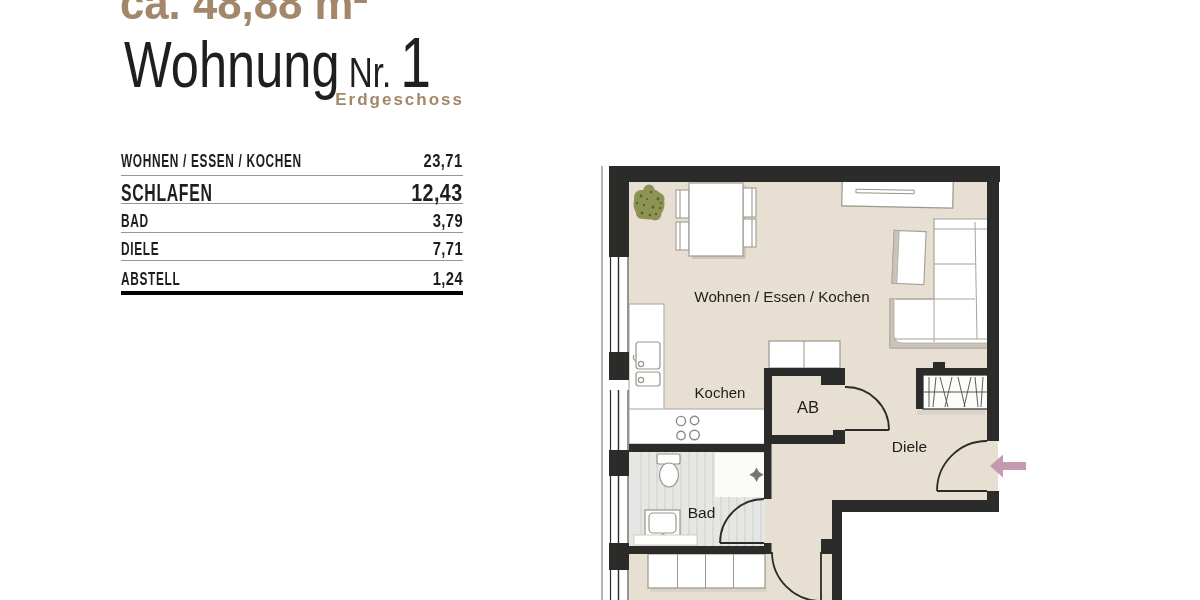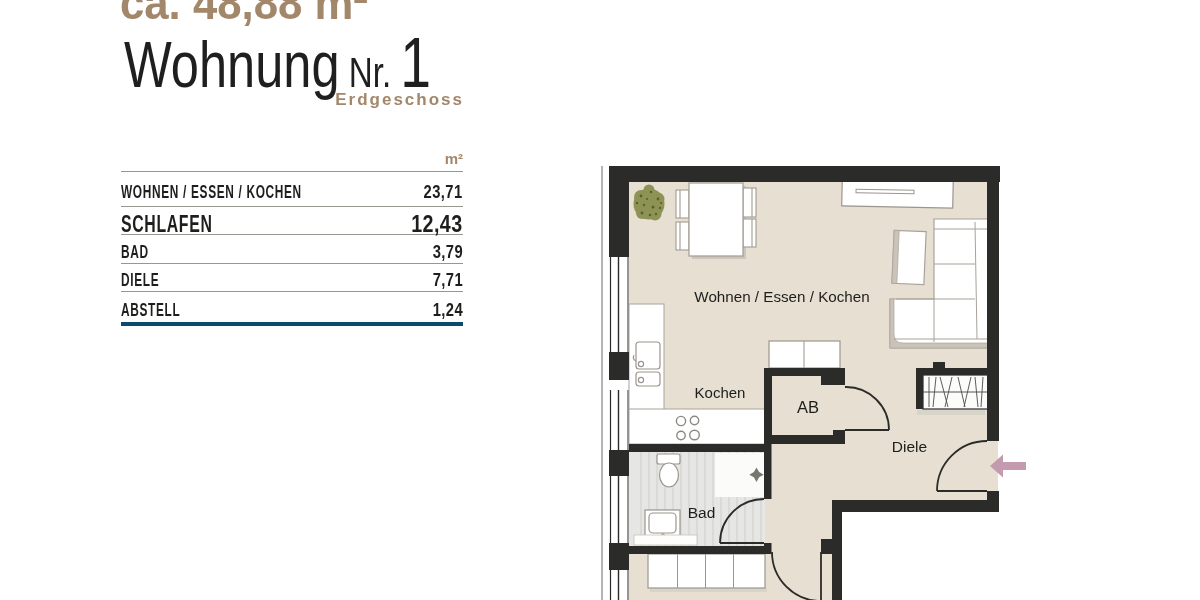--- a/index.html
+++ b/index.html
@@ -12,21 +12,20 @@
 <div id="page">
 
   <div class="abs" style="left:120px;top:-24px;font-size:46px;font-weight:bold;color:#a3876a;transform:scaleX(0.95);transform-origin:left top;white-space:nowrap;">ca. 48,88 m²</div>
 
   <div class="abs" style="left:124px;top:23px;color:#1f1f1f;-webkit-text-stroke:1.6px #ffffff;paint-order:stroke fill;transform:scaleX(0.79);transform-origin:left top;white-space:nowrap;"><span style="font-size:64px;">Wohnung</span><span style="font-size:42px;"> Nr. </span><span style="font-size:70px;">1</span></div>
 
   <div class="abs" style="left:120px;top:90px;width:344px;text-align:right;font-size:17px;font-weight:bold;color:#a3876a;letter-spacing:2px;">Erdgeschoss</div>
 
   <div class="abs" style="left:121px;top:141px;width:342px;font-weight:bold;color:#1e1e1c;">
 
-    <div style="height:30px;border-bottom:1px solid #97978f;text-align:right;font-size:15px;color:#a3876a;line-height:36px;">m²</div>
 
     <div style="height:34px;border-bottom:1px solid #97978f;font-size:18px;line-height:40px;display:flex;justify-content:space-between;">
         <span style="transform:scaleX(0.66);transform-origin:left center;letter-spacing:1px;white-space:nowrap;">WOHNEN / ESSEN / KOCHEN</span>
         <span style="transform:scaleX(0.82);transform-origin:right center;letter-spacing:0.5px;">23,71</span>
       </div>
 
     <div style="height:27px;border-bottom:1px solid #97978f;font-size:24px;line-height:33px;display:flex;justify-content:space-between;">
         <span style="transform:scaleX(0.66);transform-origin:left center;letter-spacing:1px;">SCHLAFEN</span>
         <span style="transform:scaleX(0.82);transform-origin:right center;letter-spacing:0.5px;">12,43</span>
       </div>
@@ -34,21 +33,21 @@
     <div style="height:28px;border-bottom:1px solid #97978f;font-size:18px;line-height:34px;display:flex;justify-content:space-between;">
         <span style="transform:scaleX(0.66);transform-origin:left center;letter-spacing:1px;">BAD</span>
         <span style="transform:scaleX(0.82);transform-origin:right center;letter-spacing:0.5px;">3,79</span>
       </div>
 
     <div style="height:27px;border-bottom:1px solid #97978f;font-size:18px;line-height:33px;display:flex;justify-content:space-between;">
         <span style="transform:scaleX(0.66);transform-origin:left center;letter-spacing:1px;">DIELE</span>
         <span style="transform:scaleX(0.82);transform-origin:right center;letter-spacing:0.5px;">7,71</span>
       </div>
 
-    <div style="height:30px;border-bottom:4px solid #0c4a6e;font-size:18px;line-height:36px;display:flex;justify-content:space-between;">
+    <div style="height:30px;border-bottom:4px solid #000000;font-size:18px;line-height:36px;display:flex;justify-content:space-between;">
         <span style="transform:scaleX(0.66);transform-origin:left center;letter-spacing:1px;">ABSTELL</span>
         <span style="transform:scaleX(0.82);transform-origin:right center;letter-spacing:0.5px;">1,24</span>
       </div>
   </div>
 
   <svg class="abs" style="left:0;top:0;" width="1200" height="600" viewBox="0 0 1200 600">
 
     <rect x="629" y="181" width="359" height="263" fill="#e7e0d2"></rect>
 
     <rect x="765" y="444" width="222" height="56" fill="#e7e0d2"></rect>

